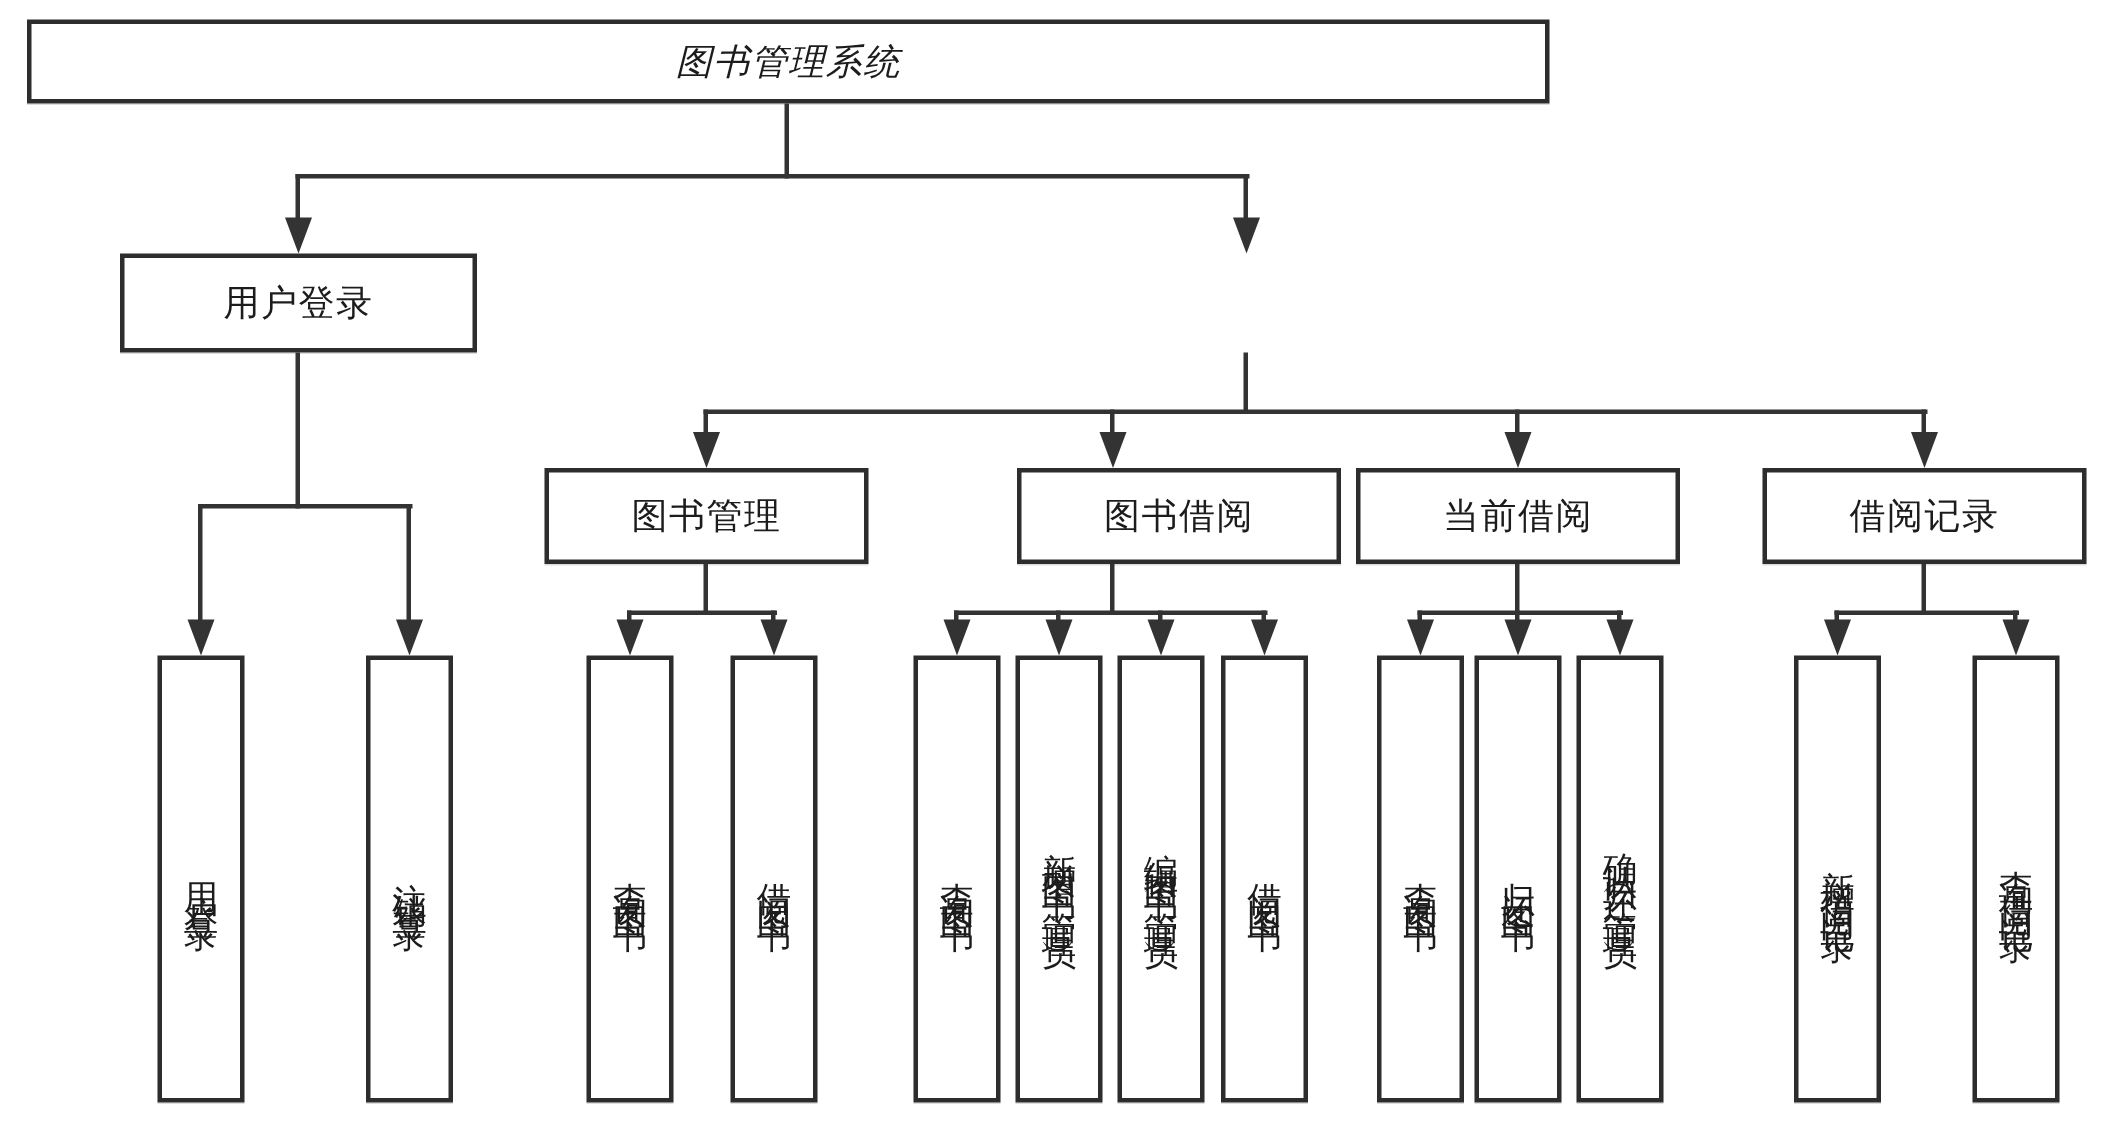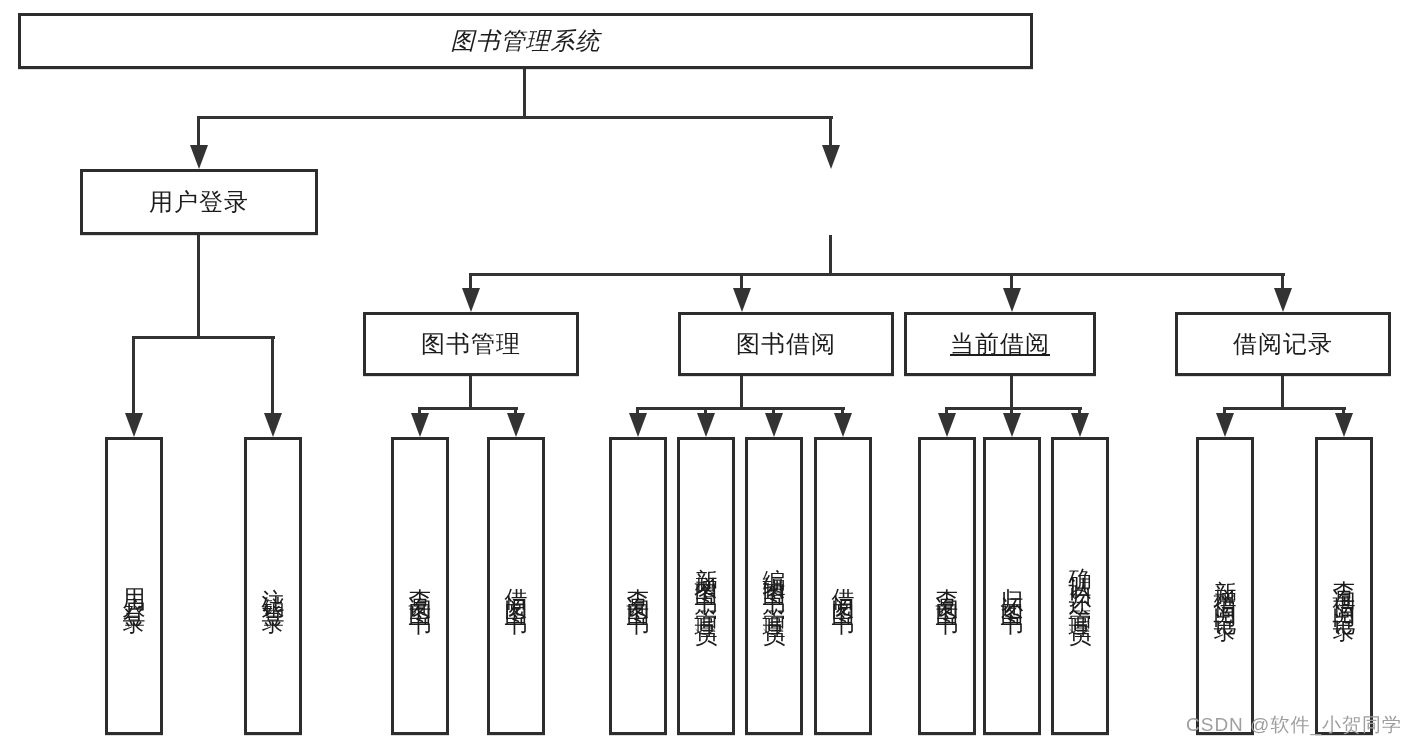--- a/index.html
+++ b/index.html
@@ -93,21 +93,21 @@
   <div class="vl" style="left:740px; top:273px; height:19px;"></div>
   <div class="vl" style="left:1010px; top:273px; height:19px;"></div>
   <div class="vl" style="left:1281px; top:273px; height:19px;"></div>
   <div class="arr" style="left:462px; top:288px;"></div>
   <div class="arr" style="left:733px; top:288px;"></div>
   <div class="arr" style="left:1003px; top:288px;"></div>
   <div class="arr" style="left:1274px; top:288px;"></div>
 
   <div class="box" style="left:363px; top:312px; width:216px; height:64px;">图书管理</div>
   <div class="box" style="left:634px; top:312px; width:216px; height:64px;margin-left:44px;">图书借阅</div>
-  <div class="box" style="left:904px; top:312px; width:192px; height:64px;text-decoration:underline;">当前借阅</div>
+  <div class="box" style="left:904px; top:312px; width:216px; height:64px;">当前借阅</div>
   <div class="box" style="left:1175px; top:312px; width:216px; height:64px;">借阅记录</div>
 
   <div class="vl" style="left:469px; top:376px; height:34px;"></div>
   <div class="hl" style="left:418px; top:407px; width:100px;"></div>
   <div class="vl" style="left:418px; top:407px; height:13px;"></div>
   <div class="vl" style="left:514px; top:407px; height:13px;"></div>
   <div class="arr" style="left:411px; top:413px;"></div>
   <div class="arr" style="left:507px; top:413px;"></div>
 
   <div class="vl" style="left:740px; top:376px; height:34px;"></div>
@@ -174,15 +174,14 @@
     <span class="vtext">确认归还（管理员）</span>
   </div>
 
   <div class="vbox" style="left:1196px; top:437px; width:58px; height:298px;">
     <span class="vtext">新增借阅记录</span>
   </div>
   <div class="vbox" style="left:1315px; top:437px; width:58px; height:298px;">
     <span class="vtext">查询借阅记录</span>
   </div>
 
-  <div class="watermark">CSDN @软件_小贺同学</div>
 
 </div>
 
 </body></html>

